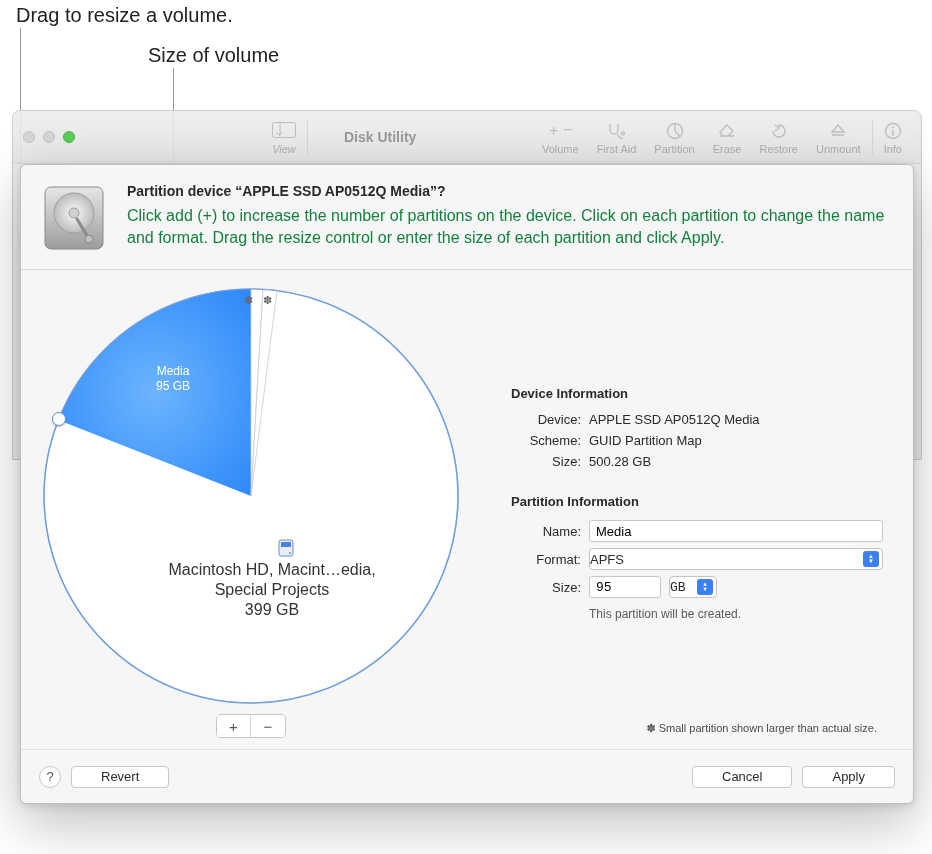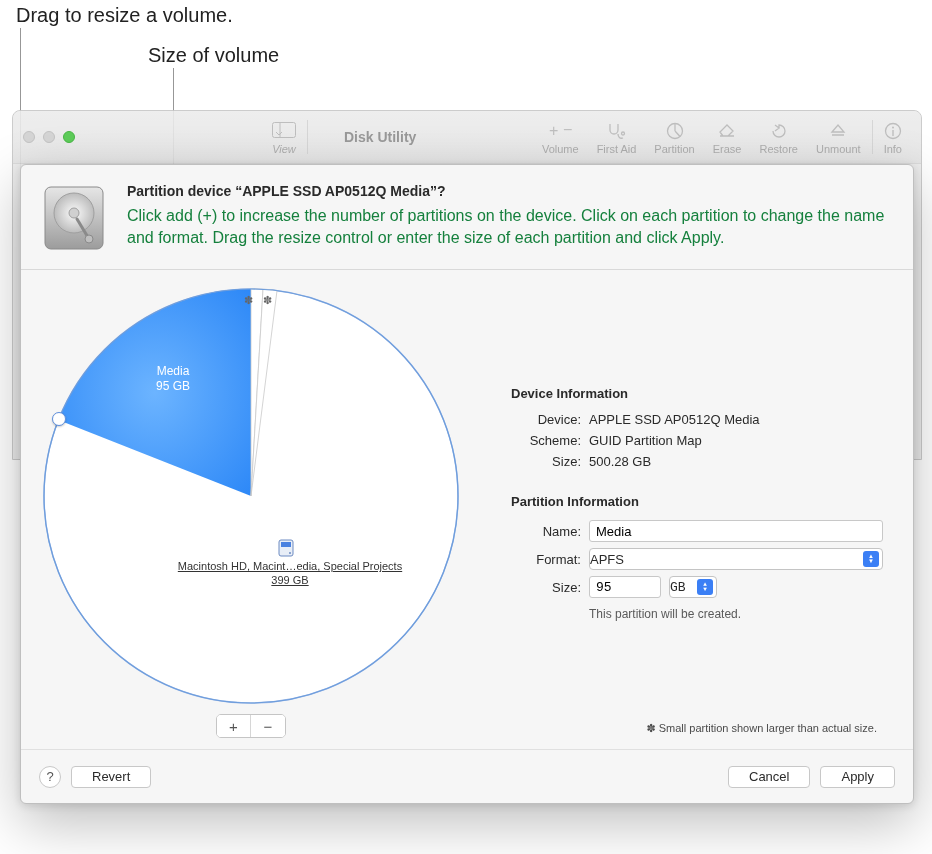--- a/index.html
+++ b/index.html
@@ -137,21 +137,21 @@
       position: relative;
     }
     .pie-label {
       position: absolute;
       font-size: 12px;
       color: #fff;
       text-align: center;
       line-height: 1.25;
     }
     .pie-label.media { top: 78px; left: 92px; width: 80px; }
-    .pie-label.hd { top: 274px; left: 124px; width: 250px; color: #333; font-size: 11px; text-decoration: underline; }
+    .pie-label.hd { top: 274px; left: 106px; width: 250px; color: #333; font-size: 16px; }
     .tiny-asterisk {
       position: absolute;
       font-size: 11px;
       color: #666;
     }
     .tiny1 { top: 8px; left: 203px;}
     .tiny2 { top: 8px; left: 222px;}
 
     .pm-row {
       position: absolute;
@@ -280,21 +280,21 @@
       font-size: 13px;
       color: #555;
       display:flex;align-items:center;justify-content:center;
       cursor: pointer;
     }
     .mac-btn {
       height: 22px;
       border-radius: 4px;
       border: 1px solid #c8c8c8;
       background: #fff;
-      padding: 0 20px;
+      padding: 0 29px;
       font-size: 13px;
       color: #2a2a2a;
       cursor: pointer;
       font-family: inherit;
     }
   </style>
 </head>
 <body>
 
 <div id="ann1" class="annotation">Drag to resize a volume.</div>

